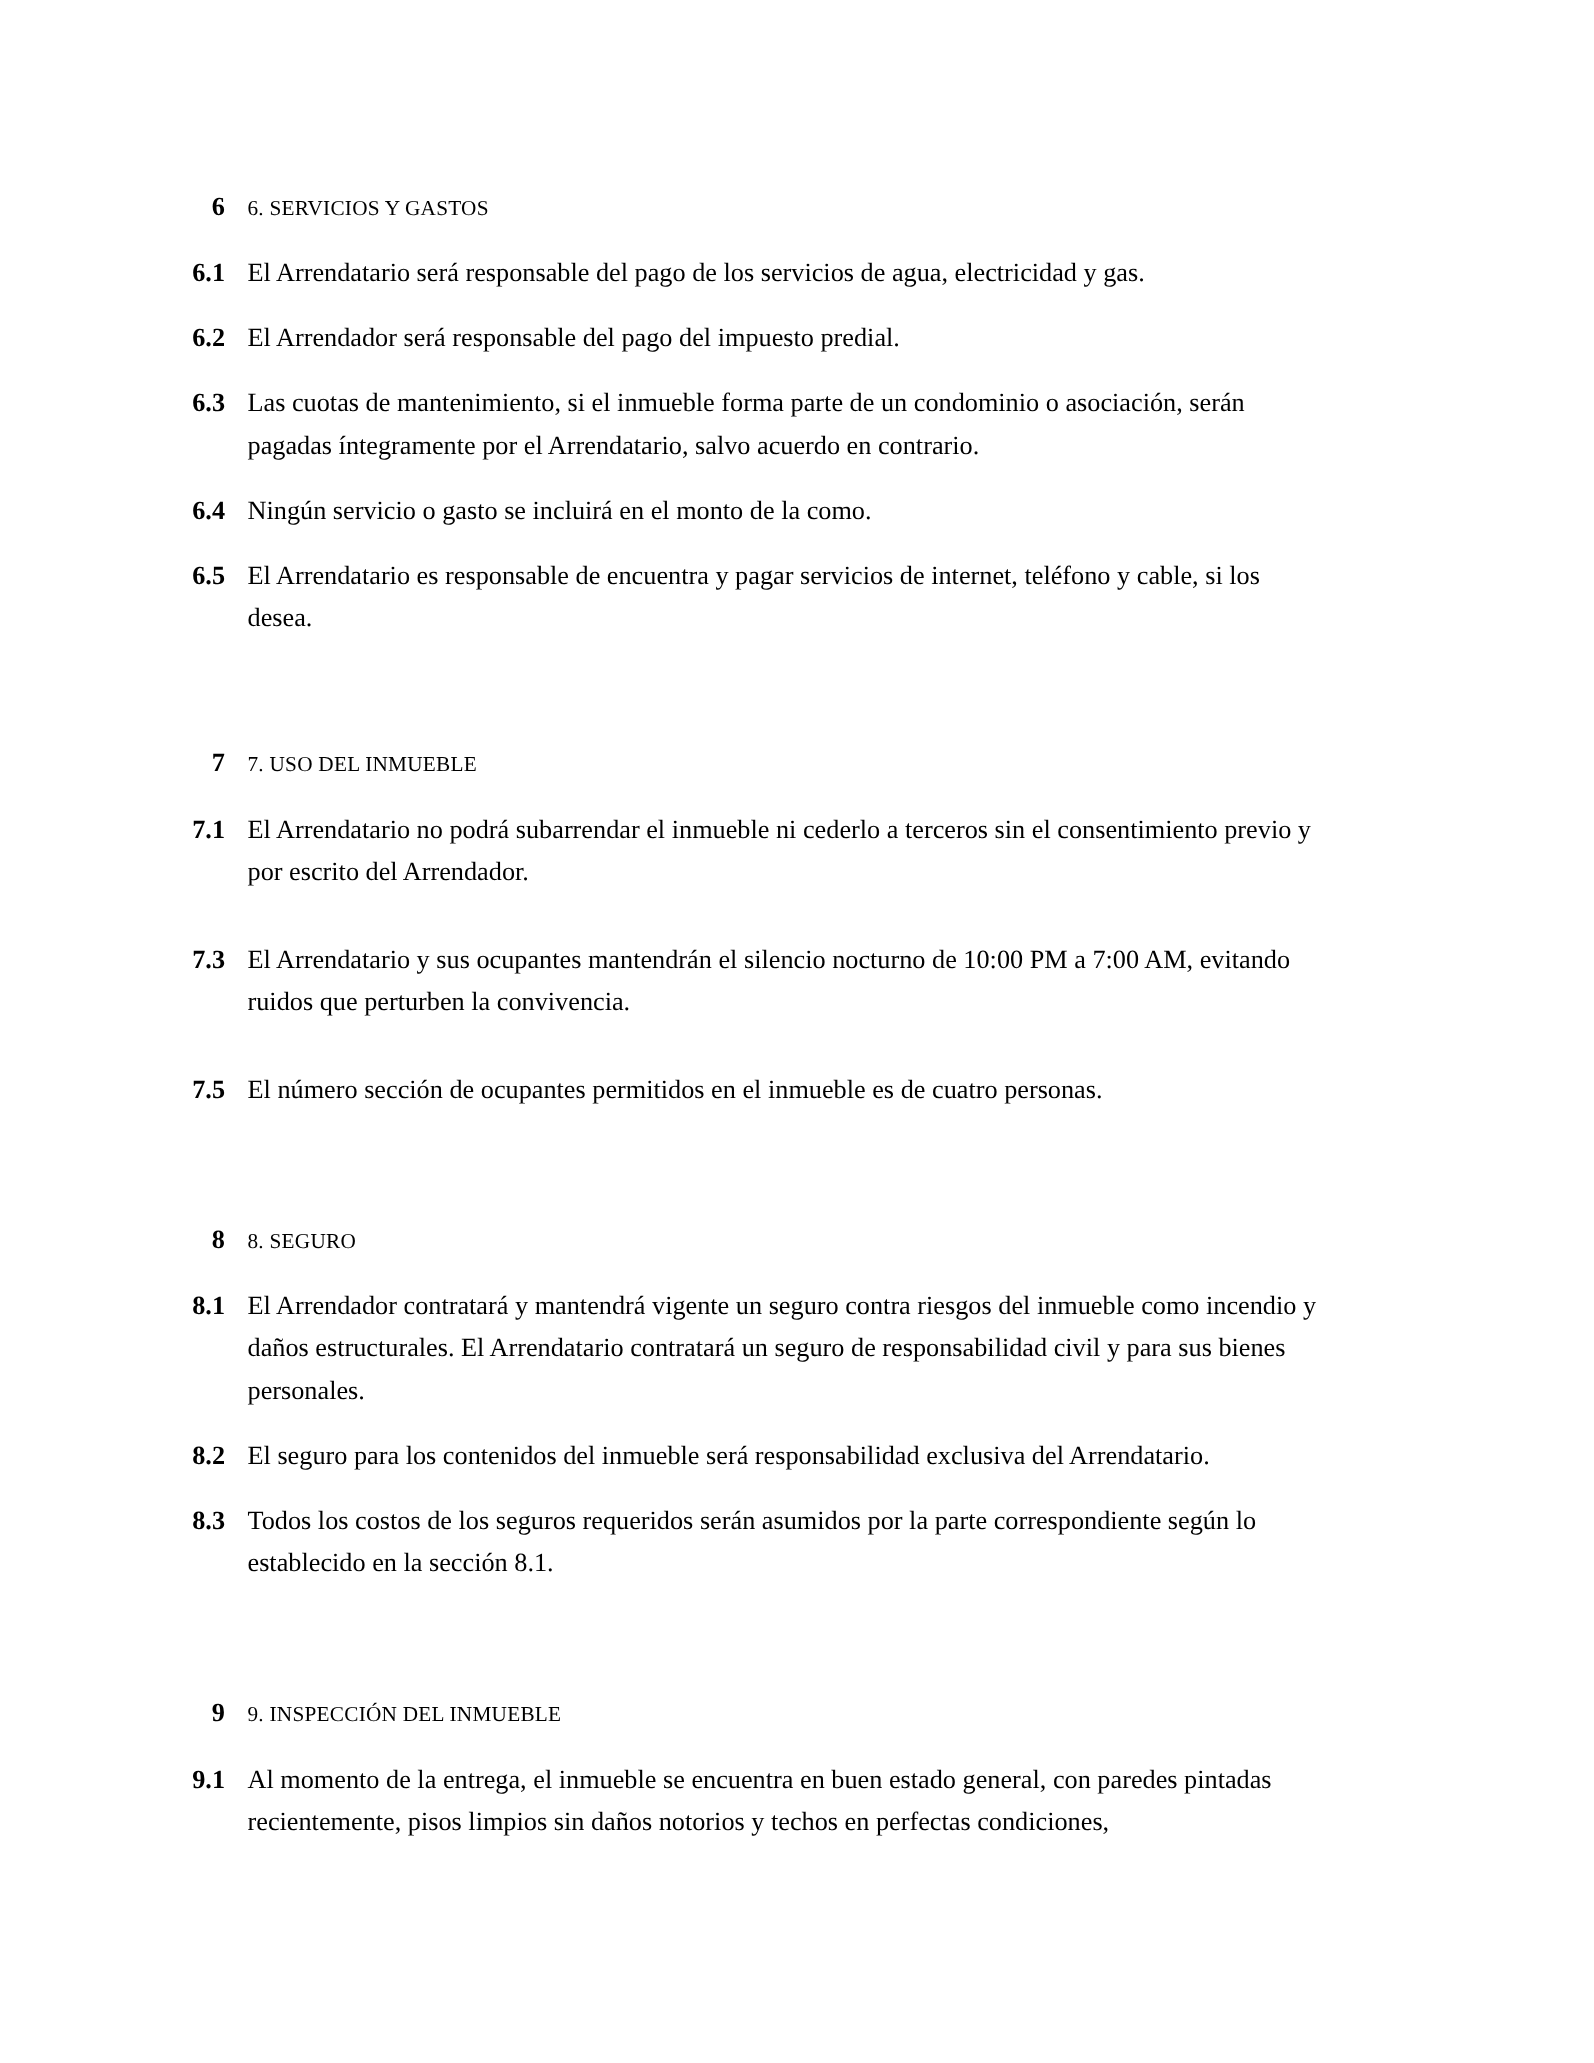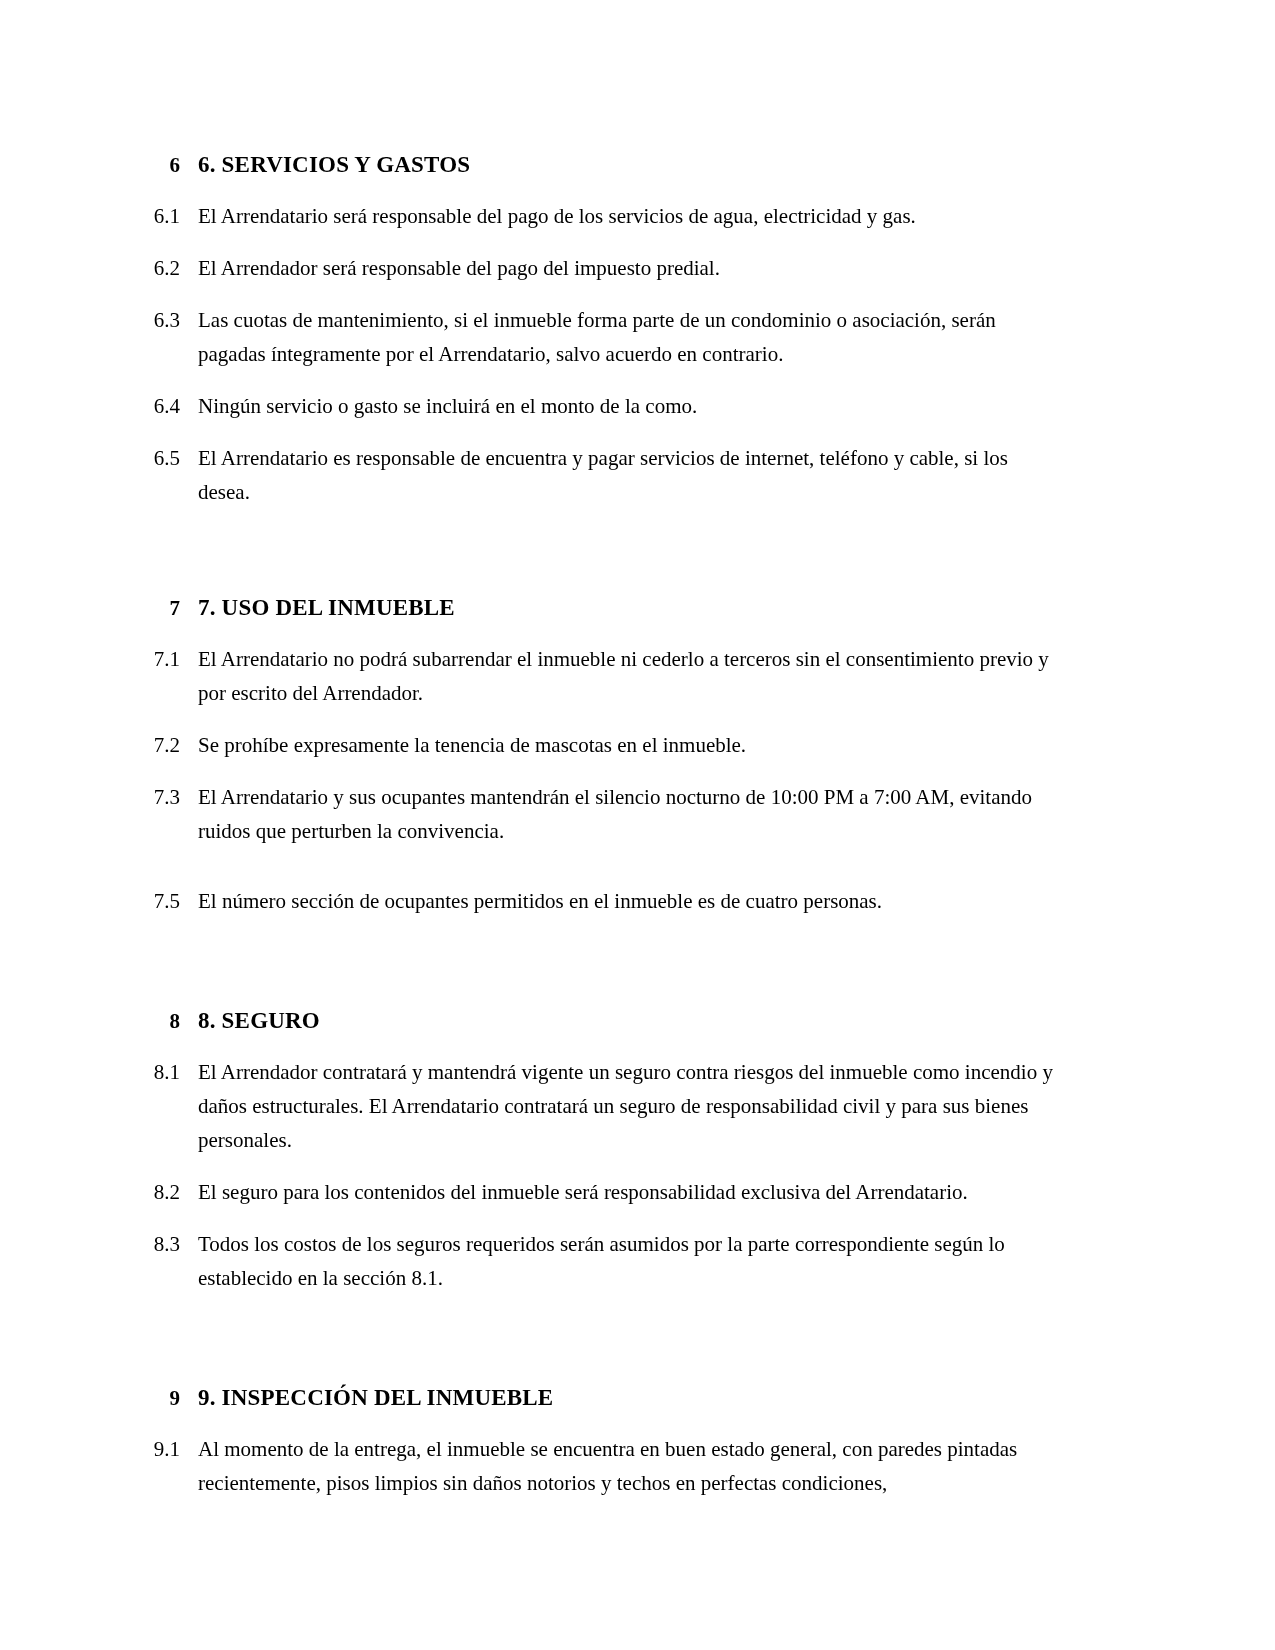--- a/index.html
+++ b/index.html
@@ -39,38 +39,38 @@
     text-align: right;
     padding-right: 18px;
     box-sizing: border-box;
     font-weight: bold;
     font-size: 21px;
     line-height: 30px;
     letter-spacing: 0.1px;
   }
   .section .heading-text {
     flex: 1 1 auto;
-    font-weight: bold;
-    font-size: 23px;
+    font-weight: normal;
+    font-size: 17px;
     line-height: 30px;
     letter-spacing: 0.2px;
   }
 
   
   .clause {
     display: flex;
     align-items: baseline;
   }
   .clause .num {
     width: 58px;
     flex: 0 0 58px;
     text-align: right;
     padding-right: 18px;
     box-sizing: border-box;
-    font-weight: normal;
+    font-weight: bold;
     font-size: 21px;
     line-height: 34px;
   }
   .clause .body {
     flex: 1 1 auto;
     font-size: 21px;
     line-height: 34px;
     text-align: left;
   }
   .clause .body b { font-weight: normal; }
@@ -119,24 +119,20 @@
       <div class="section">
         <div class="num">7</div>
         <div class="heading-text">7. USO DEL INMUEBLE</div>
       </div>
       <div class="gap-after-heading"></div>
       <div class="clause">
         <div class="num">7.1</div>
         <div class="body"><span>El </span><b>Arrendatario</b><span> no podrá subarrendar el inmueble ni cederlo a terceros sin el consentimiento previo y por escrito del </span><b>Arrendador</b><span>.</span></div>
       </div>
       <div class="gap-between-clauses"></div>
-      <div class="clause">
-        <div class="num">7.2</div>
-        <div class="body"><span>Se prohíbe expresamente la tenencia de mascotas en el inmueble.</span></div>
-      </div>
       <div class="gap-between-clauses"></div>
       <div class="clause">
         <div class="num">7.3</div>
         <div class="body"><span>El </span><b>Arrendatario</b><span> y sus ocupantes mantendrán el silencio nocturno de </span><b>10:00 PM a 7:00 AM</b><span>, evitando ruidos que perturben la convivencia.</span></div>
       </div>
       <div class="gap-between-clauses"></div>
       <div class="gap-between-clauses"></div>
       <div class="clause">
         <div class="num">7.5</div>
         <div class="body"><span>El número sección de ocupantes permitidos en el inmueble es de </span><b>cuatro personas</b><span>.</span></div>

